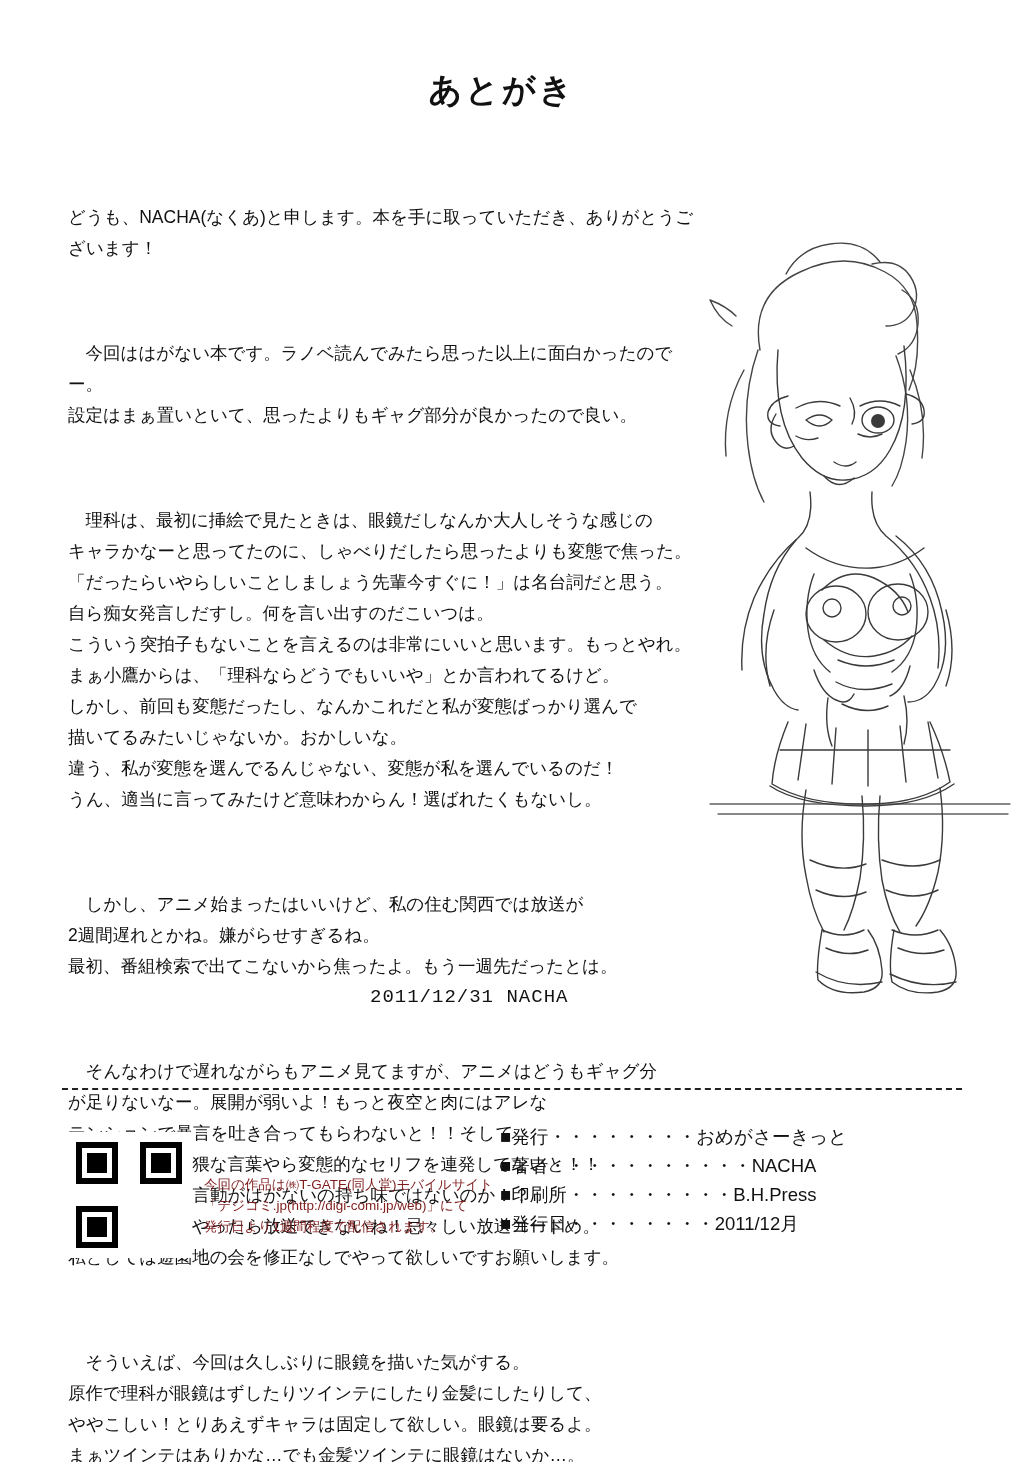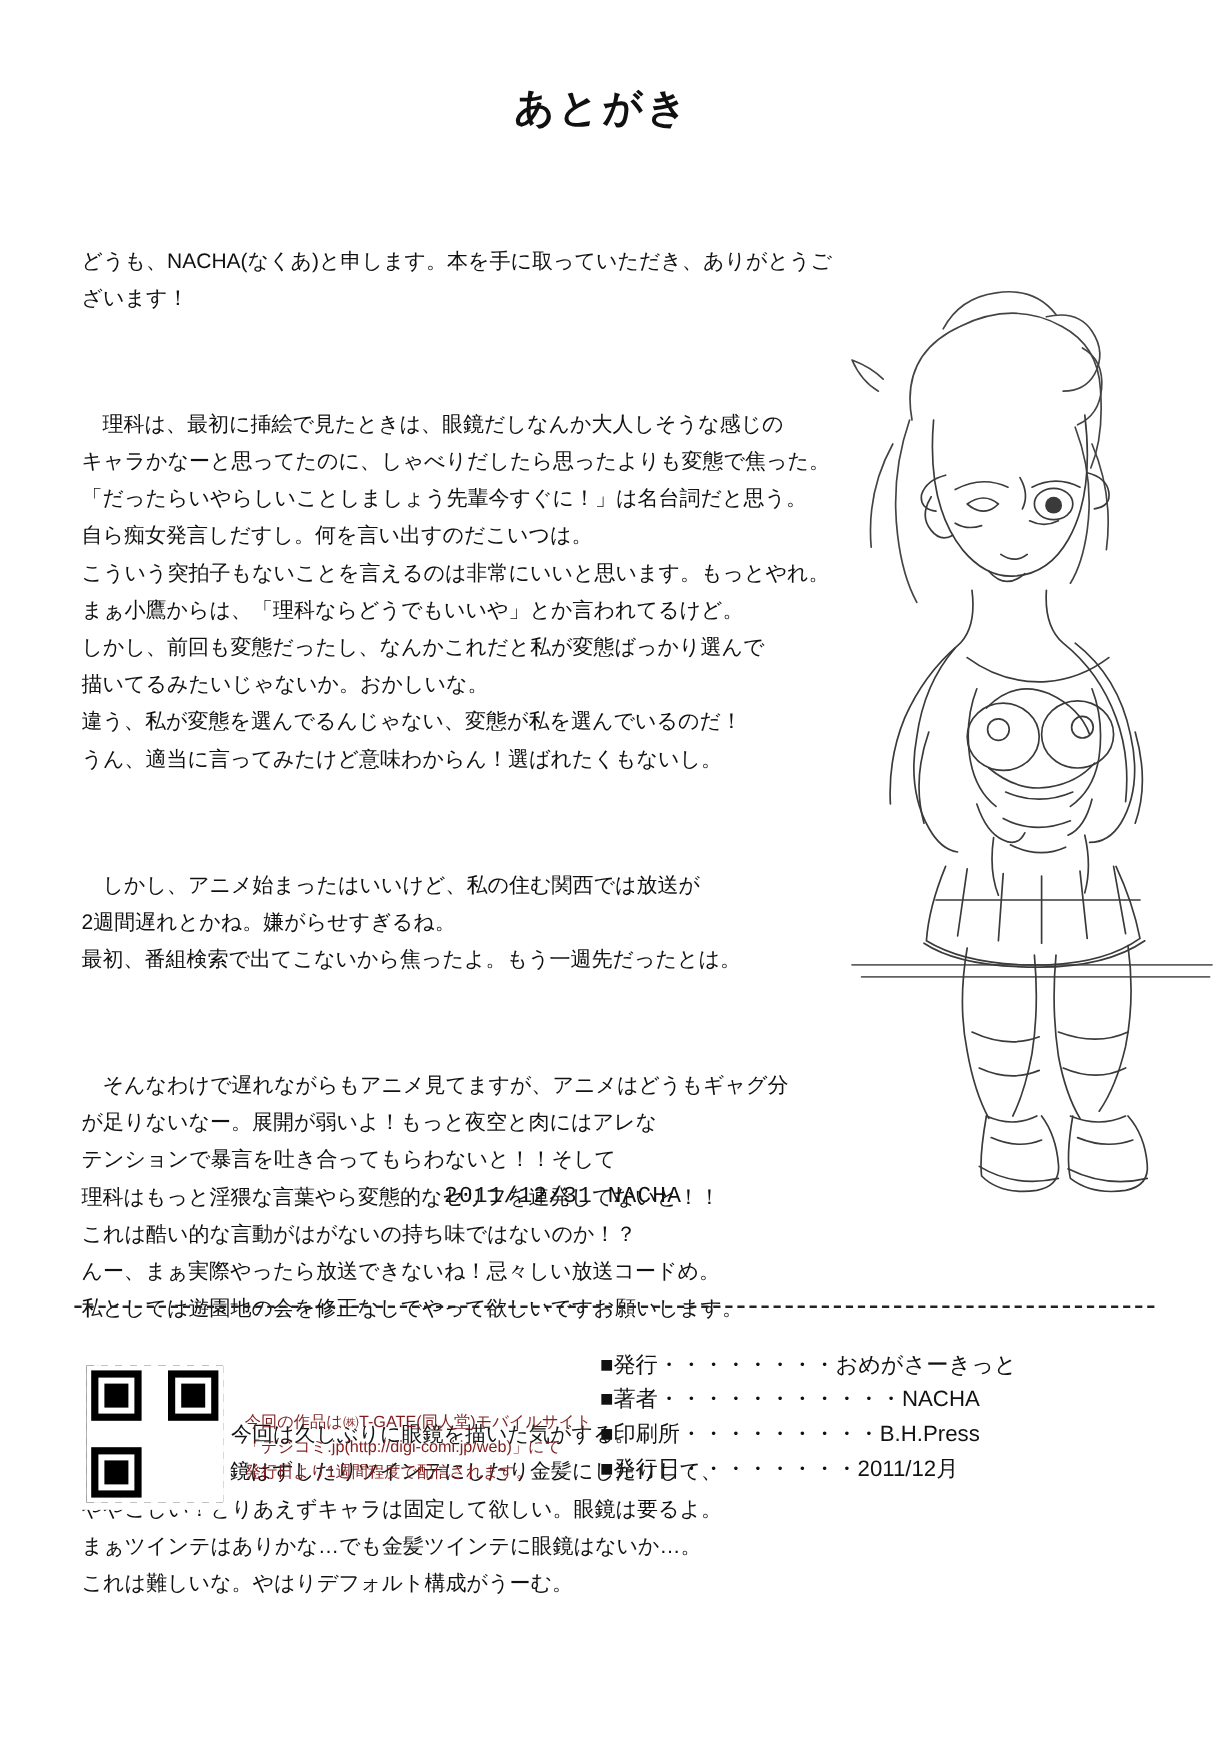--- a/index.html
+++ b/index.html
@@ -146,20 +146,22 @@
   }
   .illustration svg { display: block; }
 </style>
 </head>
 <body>
 
 <div class="page-title">あとがき</div>
 
 <div class="afterword">
   <p>どうも、NACHA(なくあ)と申します。本を手に取っていただき、ありがとうございます！</p>
+  <p>　今回ははがない本です。ラノベ読んでみたら思った以上に面白かったのでー。
+設定はまぁ置いといて、思ったよりもギャグ部分が良かったので良い。</p>
   <p>　理科は、最初に挿絵で見たときは、眼鏡だしなんか大人しそうな感じの
 キャラかなーと思ってたのに、しゃべりだしたら思ったよりも変態で焦った。
 「だったらいやらしいことしましょう先輩今すぐに！」は名台詞だと思う。
 自ら痴女発言しだすし。何を言い出すのだこいつは。
 こういう突拍子もないことを言えるのは非常にいいと思います。もっとやれ。
 まぁ小鷹からは、「理科ならどうでもいいや」とか言われてるけど。
 しかし、前回も変態だったし、なんかこれだと私が変態ばっかり選んで
 描いてるみたいじゃないか。おかしいな。
 違う、私が変態を選んでるんじゃない、変態が私を選んでいるのだ！
 うん、適当に言ってみたけど意味わからん！選ばれたくもないし。</p>

